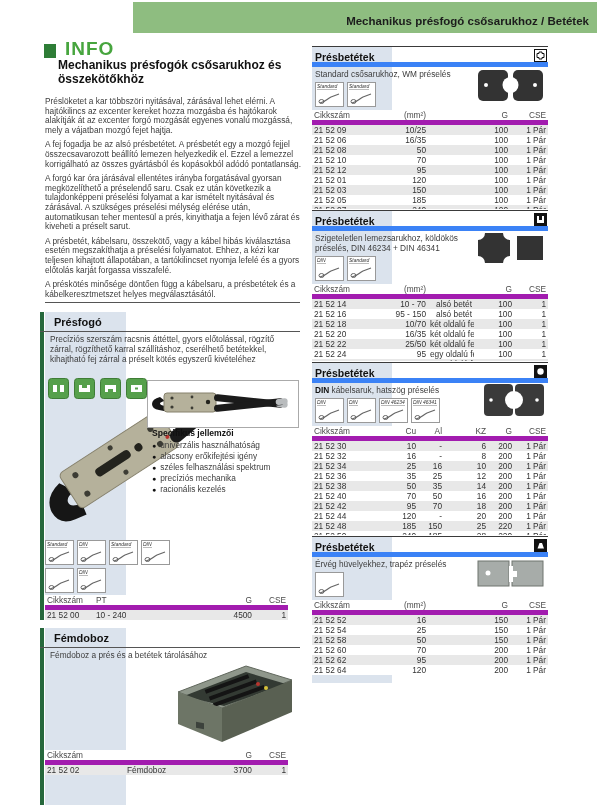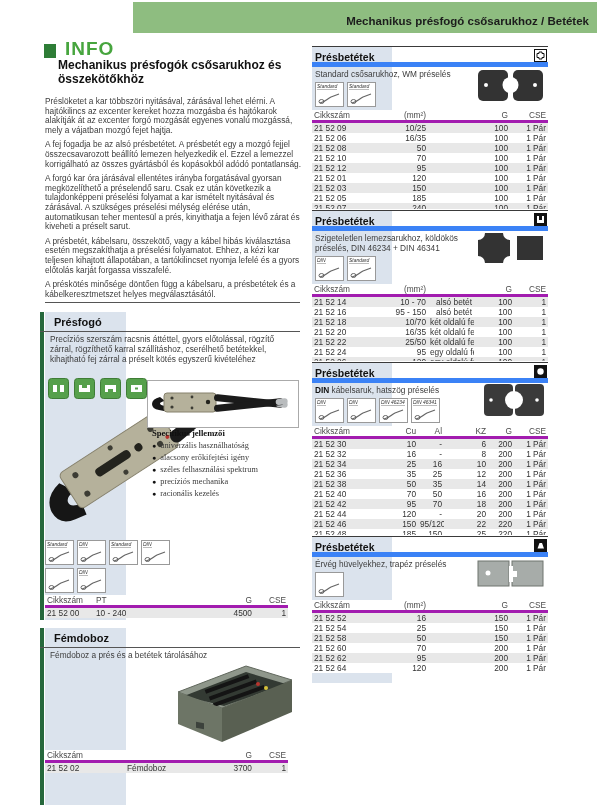--- a/index.html
+++ b/index.html
@@ -20,35 +20,35 @@
   .lsec{position:absolute;left:40px;width:260px;overflow:hidden;}
   .stripe{position:absolute;left:0;top:0;width:4px;height:100%;background:#26683c;}
   .bluepanel{position:absolute;background:#dbe3ed;z-index:0;}
   .lsec .bluepanel{left:5px;top:0;width:81px;height:100%;}
   .ltitle{position:relative;z-index:2;margin:0;padding:4px 0 3px 14px;font-size:11px;font-weight:bold;color:#111;
           border-bottom:1px solid #555;}
   .ldesc{position:relative;z-index:2;margin:3px 0 0 10px;width:228px;font-size:8.3px;line-height:9.8px;color:#3c3c3c;}
   .die-icons{position:absolute;left:8px;top:66px;z-index:2;display:flex;gap:5px;}
   .framed-photo{position:absolute;left:107px;top:68px;width:150px;height:46px;background:#fff;border:1px solid #aaa;z-index:2;}
   .big-photo{position:absolute;left:5px;top:84px;width:255px;height:172px;z-index:1;}
-  .features{position:absolute;left:112px;top:116px;width:155px;z-index:3;font-family:Liberation Serif, serif;}
+  .features{position:absolute;left:112px;top:116px;width:155px;z-index:3;}
   .features .ftitle{font-size:8.6px;font-weight:bold;color:#111;margin-bottom:2px;}
   .feat-item{font-size:8.3px;line-height:11px;color:#3c3c3c;}
   .feat-item:before{content:"\25CF";font-size:7px;margin-right:4px;color:#111;}
   .tagrows{position:absolute;left:5px;top:228px;z-index:2;}
   .tagrow{display:flex;gap:3px;margin-bottom:3px;}
   .tagbox{position:relative;width:27px;height:23px;background:#fff;border:1px solid #999;}
   .tagbox .tglabel{position:absolute;left:1px;top:0;font-size:5px;color:#333;border-bottom:0.5px solid #bbb;}
   .tagbox svg{position:absolute;left:1px;bottom:1px;}
   .ltable-wrap{position:absolute;left:5px;z-index:2;width:243px;}
   
   table.tbl{border-collapse:collapse;width:100%;font-size:8.3px;color:#333;table-layout:fixed;position:relative;z-index:2;}
   .tbl th{font-weight:normal;color:#4a4a4a;}
   .tbl th,.tbl td{padding:0 2px;height:10px;line-height:10px;white-space:nowrap;overflow:hidden;}
-  .tbl thead tr{background:#fff;border-bottom:3px solid #a21caf;}
+  .tbl thead tr{background:#fff;border-bottom:5px solid #a21caf;}
   .tbl tbody tr{background:#fff;}
   .tbl tbody tr:nth-child(odd){background:#e8e8e8;}
   .rt4 .c0{text-align:left;width:72px}.rt4 .c1{text-align:right;width:36px}.rt4 .c2{text-align:right}.rt4 .c3{text-align:right;width:34px}
   .rt5 .c0{text-align:left;width:70px}.rt5 .c1{text-align:right;width:38px}.rt5 .c2{text-align:right}.rt5 .c3{text-align:right;width:36px}.rt5 .c4{text-align:right;width:30px}
   .rt6 .c0{text-align:left;width:64px}.rt6 .c1{text-align:right;width:34px}.rt6 .c2{text-align:right;width:22px}.rt6 .c3{text-align:right;width:40px}.rt6 .c4{text-align:right}.rt6 .c5{text-align:right;width:30px}
   .lt .c0{text-align:left;width:44px}.lt .c1{text-align:left}.lt .c2{text-align:right;width:60px}.lt .c3{text-align:right;width:30px}
   .lt1 .c1{padding-left:3px}
   .lt2 .c1{padding-left:34px}
   
   .rblock{position:absolute;left:312px;width:236px;overflow:hidden;}
@@ -613,28 +613,20 @@
           </tr>
           <tr>
             <td class="c0">21 52 44</td>
             <td class="c1">120</td>
             <td class="c2">-</td>
             <td class="c3">20</td>
             <td class="c4">200</td>
             <td class="c5">1 Pár</td>
           </tr>
           <tr>
-            <td class="c0">21 52 46</td>
-            <td class="c1">150</td>
-            <td class="c2">95/120</td>
-            <td class="c3">22</td>
-            <td class="c4">220</td>
-            <td class="c5">1 Pár</td>
-          </tr>
-          <tr>
             <td class="c0">21 52 48</td>
             <td class="c1">185</td>
             <td class="c2">150</td>
             <td class="c3">25</td>
             <td class="c4">220</td>
             <td class="c5">1 Pár</td>
           </tr>
           <tr>
             <td class="c0">21 52 50</td>
             <td class="c1">240</td>

